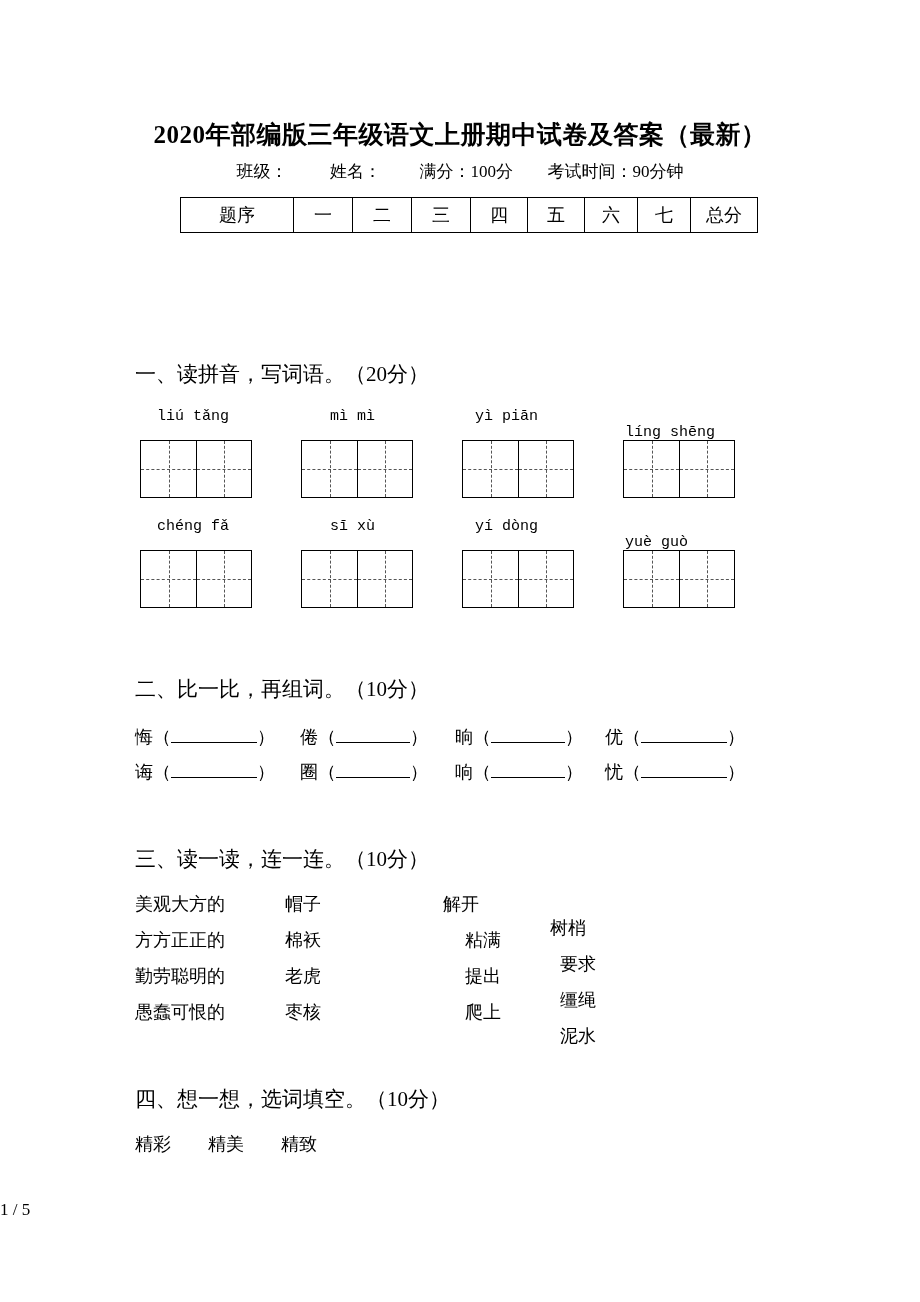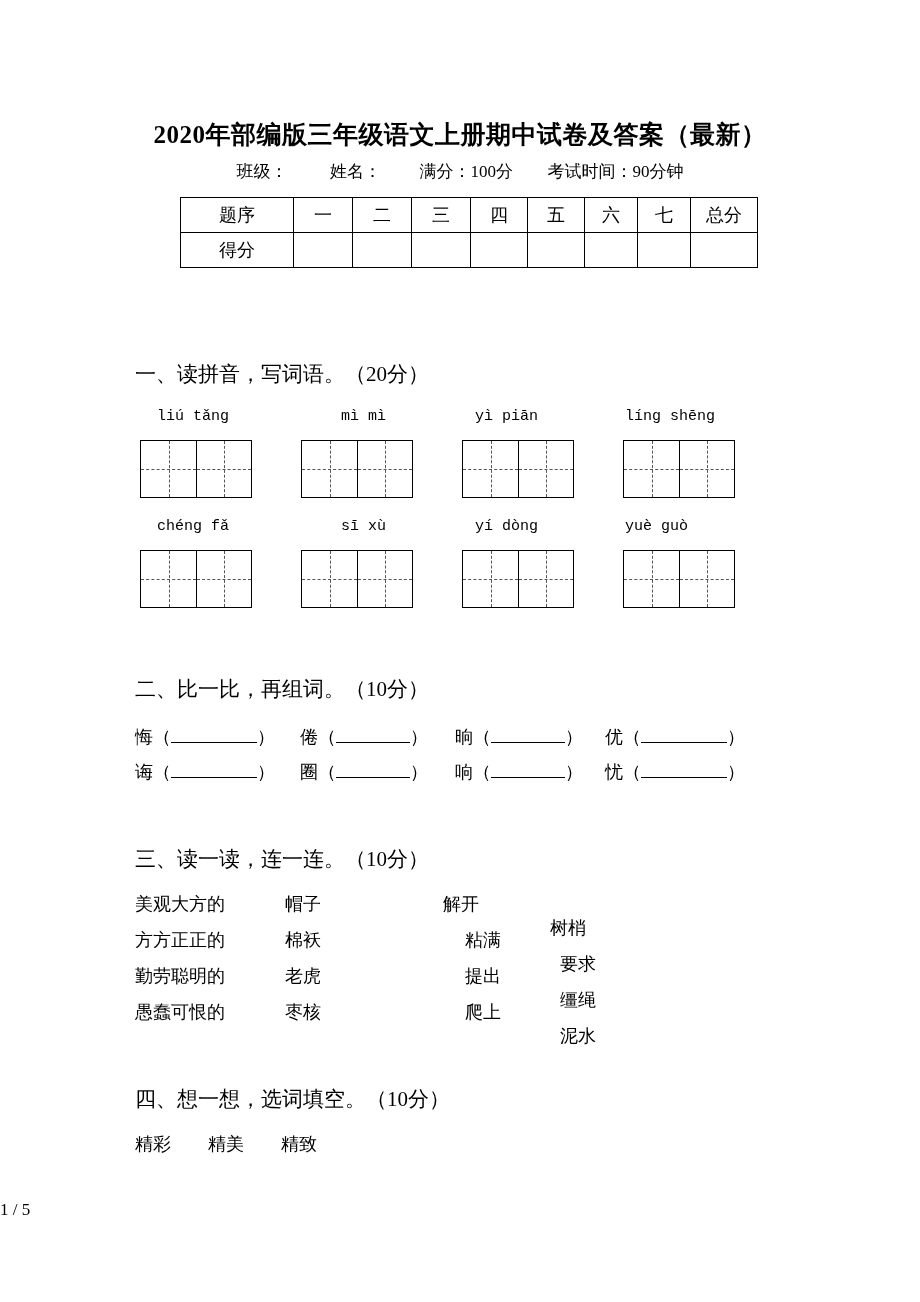--- a/index.html
+++ b/index.html
@@ -94,23 +94,23 @@
     height: 26px;
   }
   .pinyin-label {
     position: absolute;
     font-family: "Liberation Mono", "DejaVu Sans Mono", monospace;
     font-size: 15px;
     white-space: nowrap;
     top: 0;
   }
   .pinyin-label.p0 { left: 22px; }
-  .pinyin-label.p1 { left: 190px; padding-left: 16px; }
+  .pinyin-label.p1 { left: 179px; padding-left: 16px; }
   .pinyin-label.p2 { left: 340px; }
-  .pinyin-label.p3 { left: 490px; }
+  .pinyin-label.p3 { left: 490px; margin-top: 16px; }
 
   .grid-row {
     position: absolute;
     left: 135px;
     height: 58px;
     width: 660px;
   }
   #grid-row-1 { top: 440px; }
   #grid-row-2 { top: 550px; }
 
@@ -252,31 +252,20 @@
         <td class="head-label">题序</td>
         <td class="num-cell">一</td>
         <td class="num-cell">二</td>
         <td class="num-cell">三</td>
         <td class="wide-cell">四</td>
         <td class="wide-cell">五</td>
         <td class="narrow-cell">六</td>
         <td class="narrow-cell">七</td>
         <td class="total-cell">总分</td>
       </tr>
-      <tr>
-        <td class="head-label">得分</td>
-        <td class="num-cell"></td>
-        <td class="num-cell"></td>
-        <td class="num-cell"></td>
-        <td class="wide-cell"></td>
-        <td class="wide-cell"></td>
-        <td class="narrow-cell"></td>
-        <td class="narrow-cell"></td>
-        <td class="total-cell"></td>
-      </tr>
     </tbody>
   </table>
 
   <div class="sec-heading" id="sec1-heading">一、读拼音，写词语。（20分）</div>
 
   <div class="pinyin-block" id="pinyin-row-1">
     <div class="pinyin-row">
       <span class="pinyin-label p0">liú tǎng</span>
       <span class="pinyin-label p1">mì mì</span>
       <span class="pinyin-label p2">yì piān</span>

